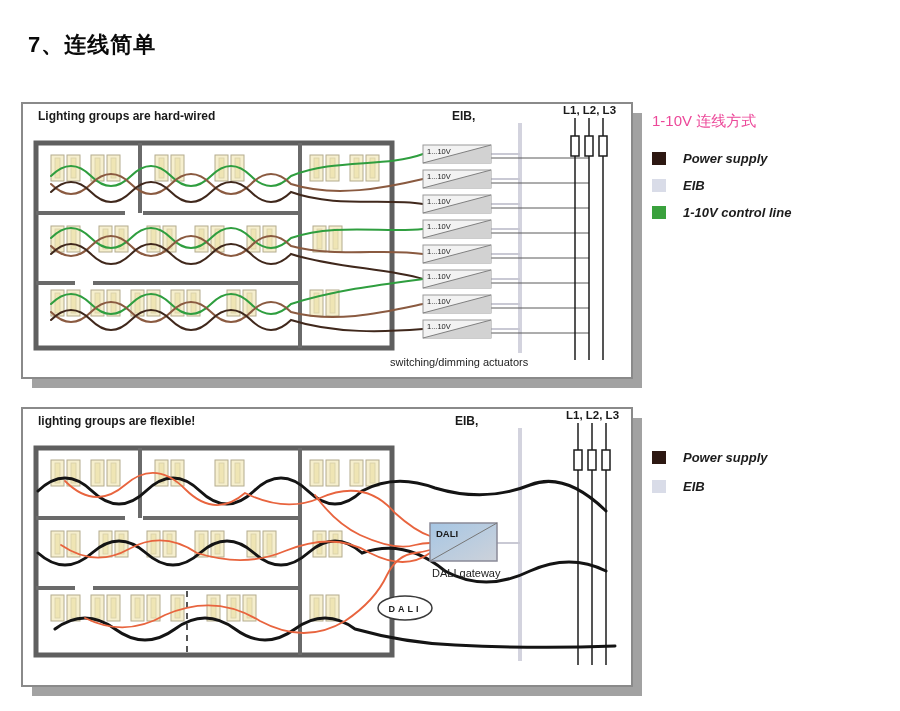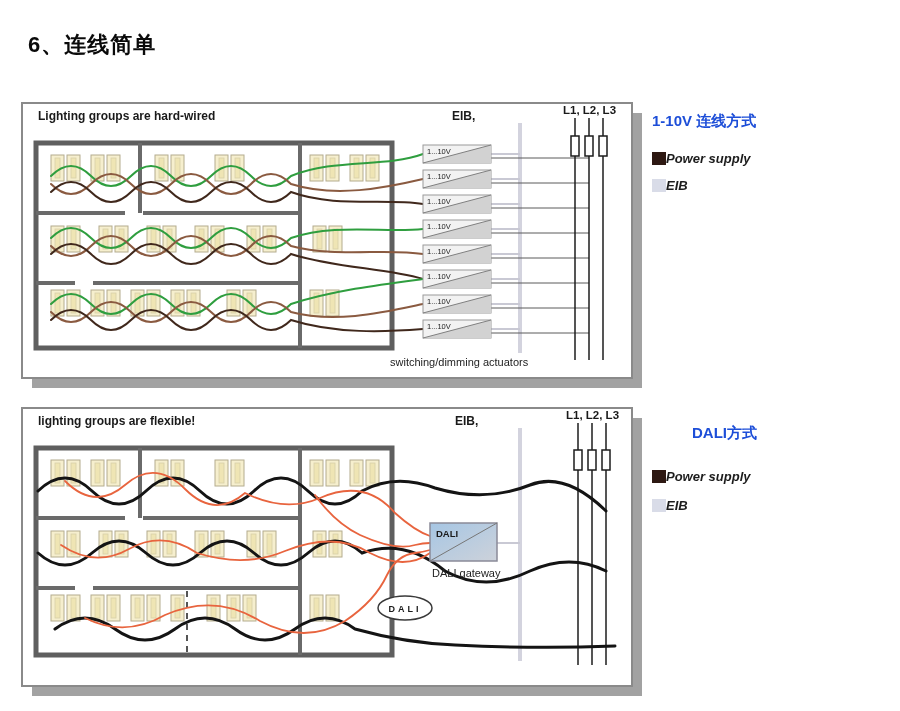--- a/index.html
+++ b/index.html
@@ -33,35 +33,35 @@
   .conn-eib{stroke:#c9c9d4;stroke-width:2;}
   .conn-ph{stroke:#5a5a5a;stroke-width:1;}
   .act-rect{fill:#f2f2f2;stroke:#9a9a9a;stroke-width:1;}
   .act-tri{fill:#d2d2d2;}
   .act-diag{stroke:#808080;stroke-width:1;}
 
   
   .legend{position:absolute;width:245px;}
   #legend-hardwired{left:652px;top:112px;}
   #legend-dali{left:652px;top:424px;}
-  .legend-title{font-size:15px;font-weight:bold;color:#1d4ed8;}
+  .legend-title{font-size:15px;font-weight:normal;color:#ec4899;}
   #legend-dali .legend-title{margin-left:40px;}
   .legend-items{margin-top:20px;}
   #legend-dali .legend-items{margin-top:26px;}
-  .legend-row{display:flex;align-items:center;gap:0;margin-bottom:12px;}
+  .legend-row{display:flex;align-items:center;gap:17px;margin-bottom:12px;}
   #legend-dali .legend-row{margin-bottom:14px;}
   .swatch{width:14px;height:13px;flex:0 0 auto;}
   .legend-label{font-style:italic;font-weight:bold;font-size:13px;color:#1c1c1c;white-space:nowrap;}
 </style>
 </head>
 <body>
 
 <div class="canvas">
 
-  <div class="page-title">6、连线简单</div>
+  <div class="page-title">7、连线简单</div>
 
   <svg id="svg-top" class="panel-svg" width="645" height="300" viewBox="0 0 645 300">
     <defs>
       <g id="fixA">
         <rect width="13" height="26" fill="#f6efce" stroke="#b4ac8e" stroke-width="1"></rect>
         <rect x="4" y="3" width="5" height="20" fill="#efe5b4" stroke="#d8cfa8" stroke-width="0.8"></rect>
       </g>
     </defs>
 
     <rect class="shadow-rect" x="17" y="15" width="610" height="275"></rect>
@@ -325,25 +325,28 @@
     <div class="legend-title">1-10V 连线方式</div>
     <div class="legend-items">
       <div class="legend-row">
         <span class="swatch" style="background-color: rgb(45, 24, 18);"></span>
         <span class="legend-label">Power supply</span>
       </div>
       <div class="legend-row">
         <span class="swatch" style="background-color: rgb(217, 220, 232);"></span>
         <span class="legend-label">EIB</span>
       </div>
+      <div class="legend-row">
+        <span class="swatch" style="background-color: rgb(58, 161, 61);"></span>
+        <span class="legend-label">1-10V control line</span>
+      </div>
     </div>
   </div>
 
   <div class="legend" id="legend-dali">
-    <div class="legend-title">DALI方式</div>
     <div class="legend-items">
       <div class="legend-row">
         <span class="swatch" style="background-color: rgb(45, 24, 18);"></span>
         <span class="legend-label">Power supply</span>
       </div>
       <div class="legend-row">
         <span class="swatch" style="background-color: rgb(217, 220, 232);"></span>
         <span class="legend-label">EIB</span>
       </div>
     </div>

